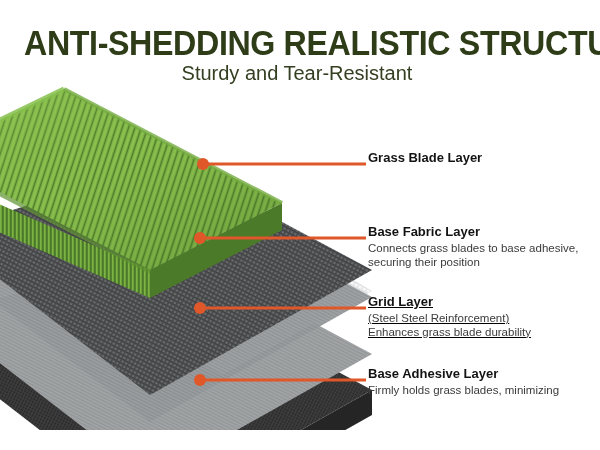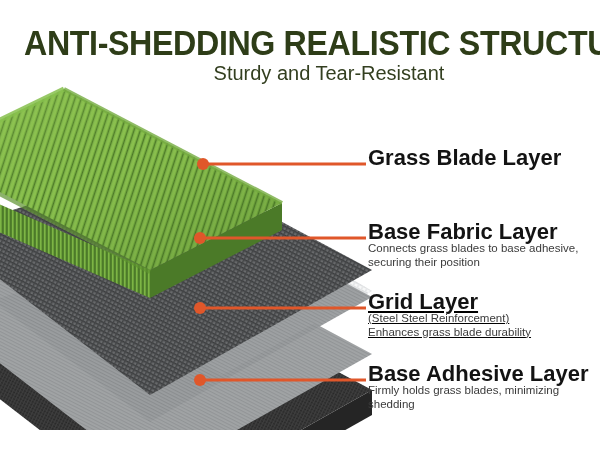--- a/index.html
+++ b/index.html
@@ -28,31 +28,30 @@
   }
   .subtitle{
     position:absolute;left:0;top:62px;width:504px;
     text-align:center;
     padding-left:90px;
     box-sizing:border-box;
     font-size:20px;
     font-weight:normal;
     color:#333f20;
     white-space:nowrap;
-    margin-left:32px;
   }
 
   
   #art{position:absolute;left:0;top:85px;width:372px;height:345px;}
   #art svg{display:block;width:372px;height:345px;}
 
   
   .callout{position:absolute;}
   .c-head{
-    font-size:22px;font-weight:bold;color:#131313;
+    font-size:13px;font-weight:bold;color:#131313;
     line-height:19px;white-space:nowrap;
     margin:0 0 1px 0;
   }
   .c-sub{
     font-size:11.5px;font-weight:normal;color:#3b3b3b;
     line-height:13.5px;
     margin:0;
     max-width:240px;
   }
 
@@ -187,16 +186,15 @@
 
   <div class="callout" style="left:368px;top:292px;text-decoration:underline;">
     <div class="c-head">Grid Layer</div>
     <div class="c-sub">(Steel Steel Reinforcement)</div>
     <div class="c-sub">Enhances grass blade durability</div>
   </div>
 
   <div class="callout" style="left:368px;top:364px;">
     <div class="c-head">Base Adhesive Layer</div>
     <div class="c-sub">Firmly holds grass blades, minimizing</div>
-    <div class="c-sub">shedding</div>
   </div>
 
 </div>
 
 </body></html>

